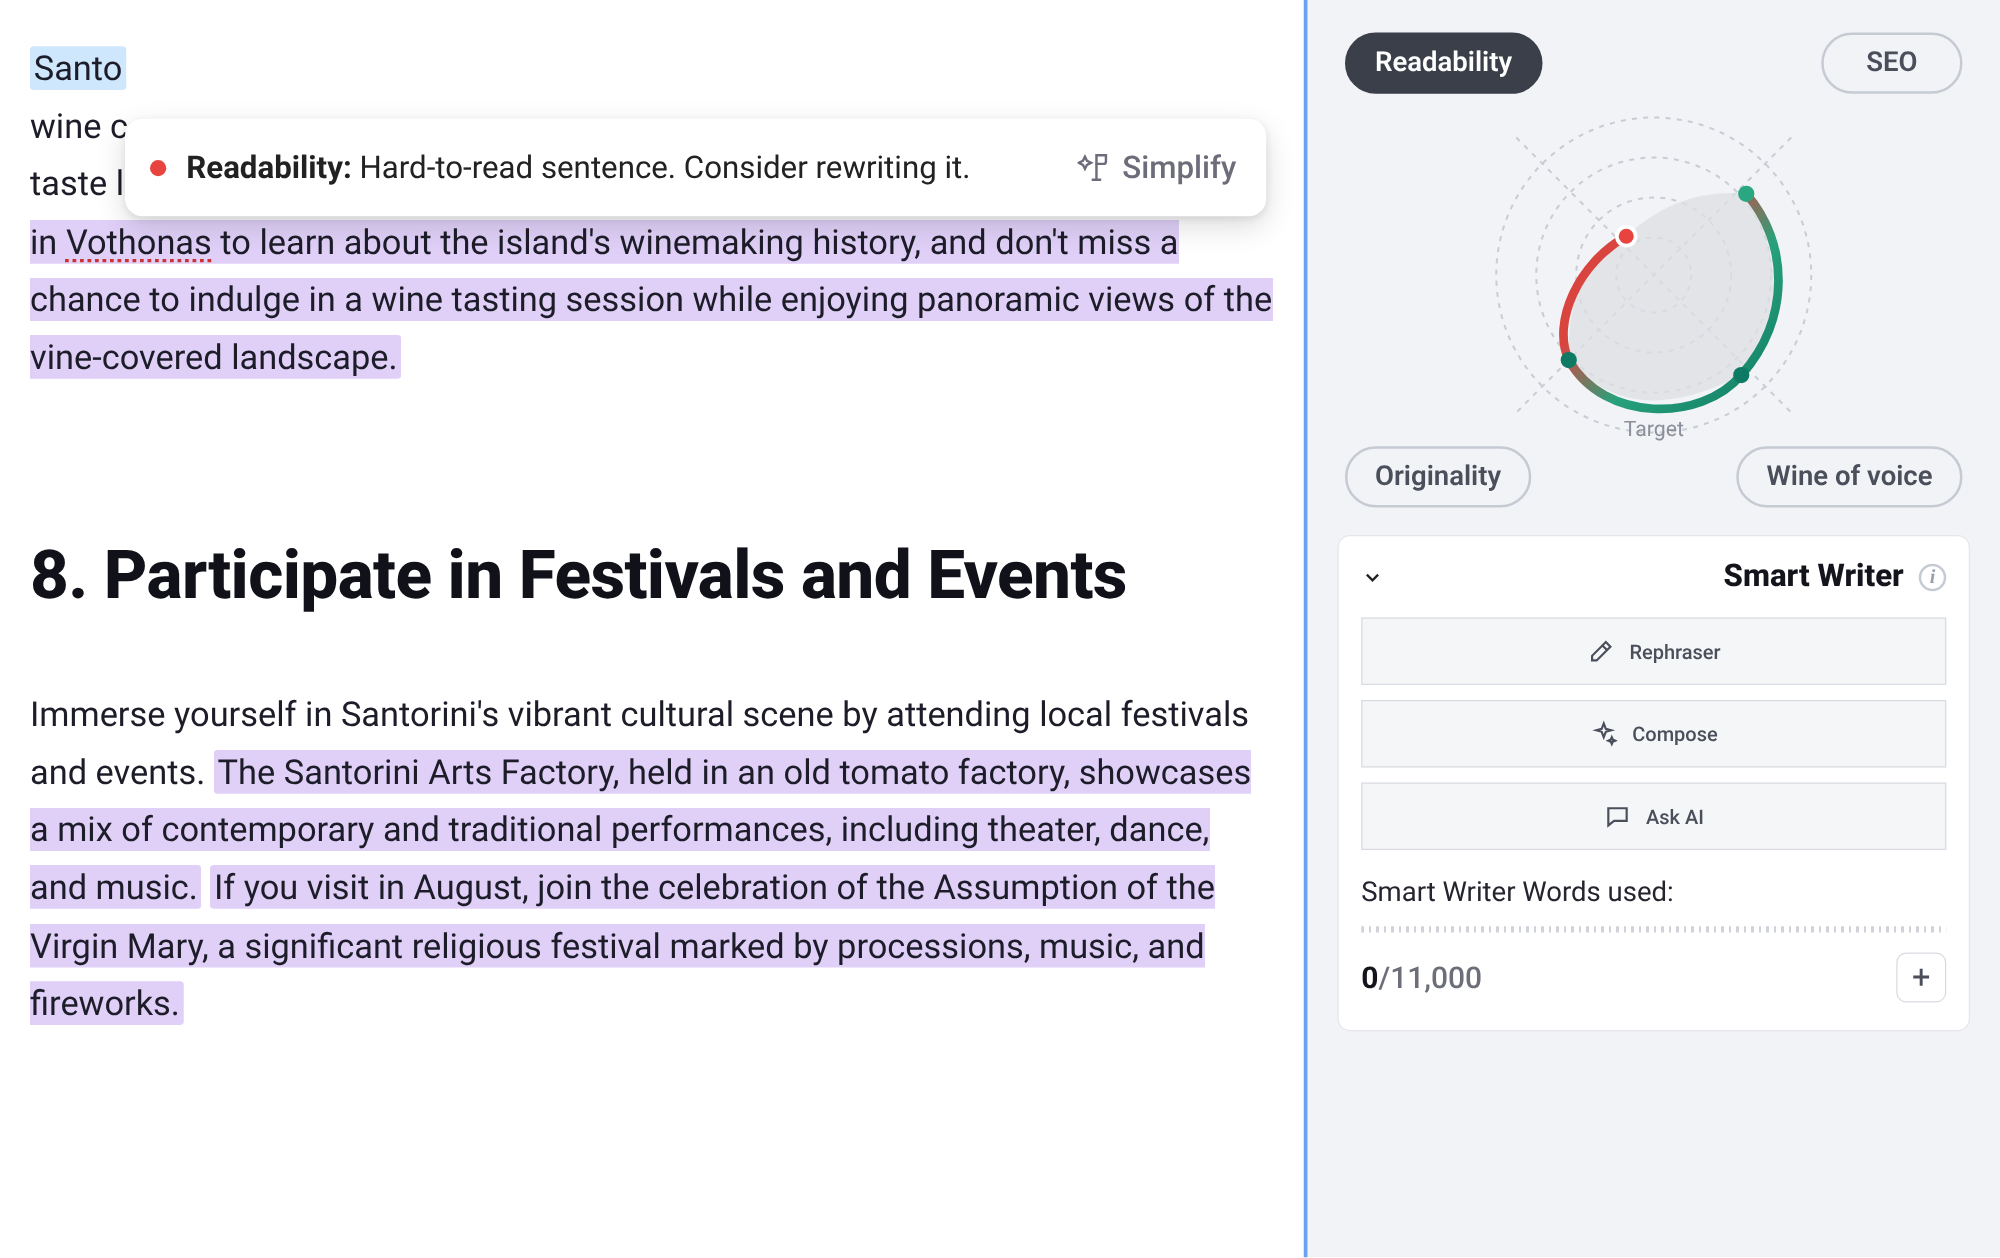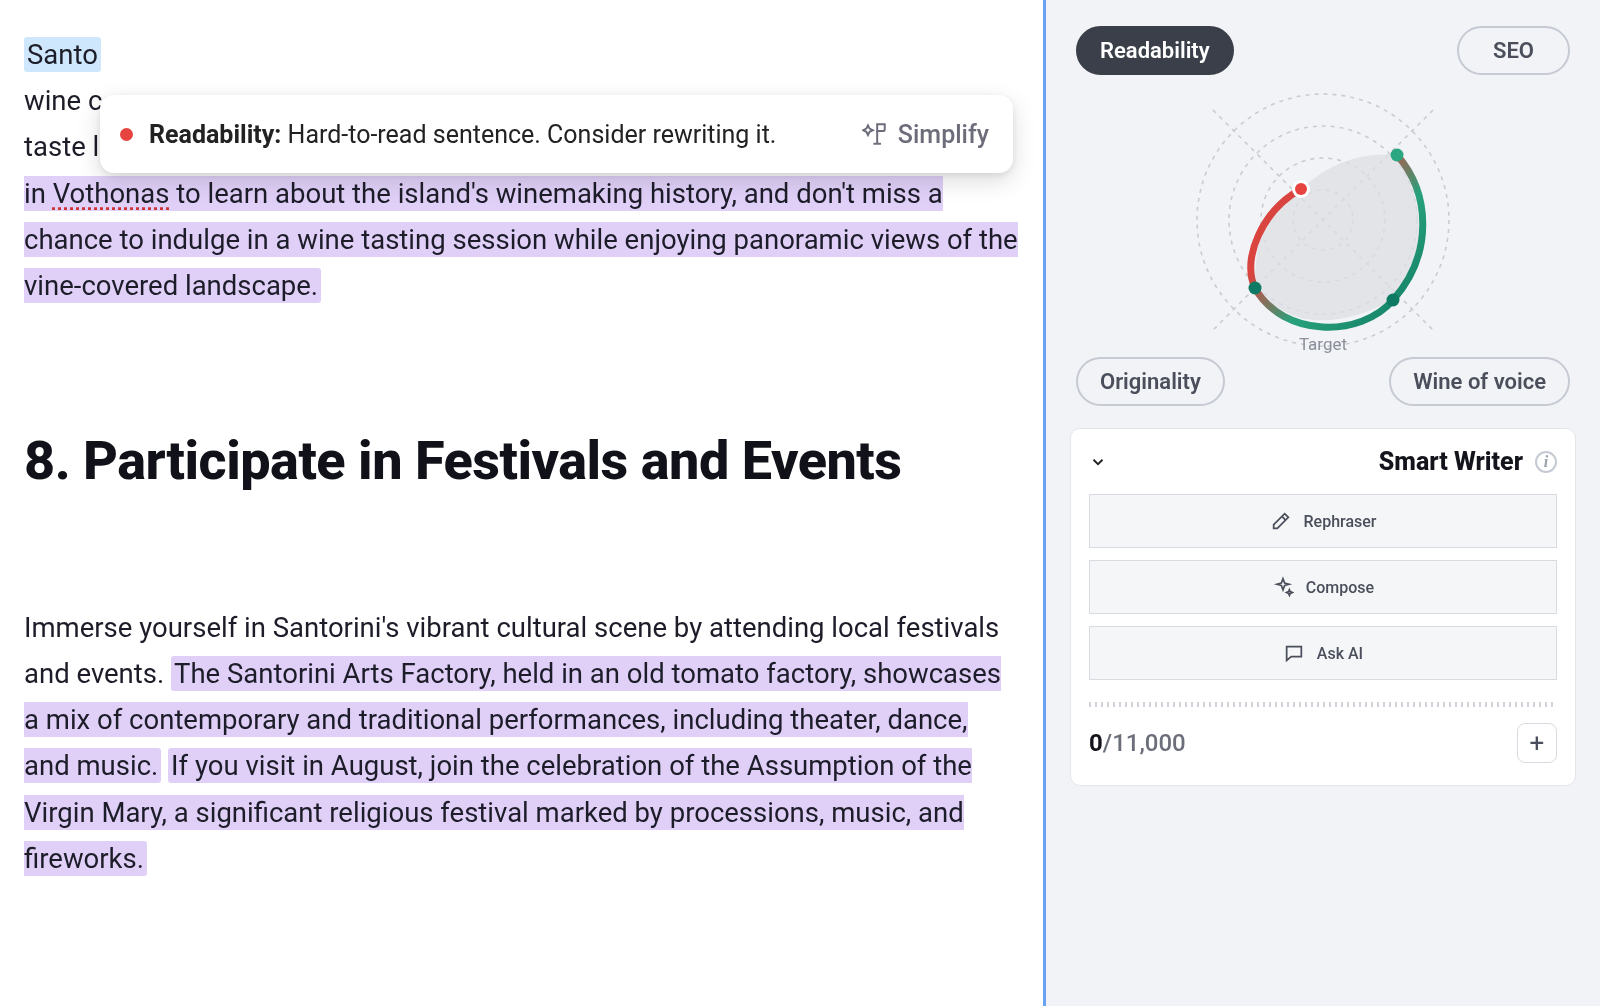--- a/index.html
+++ b/index.html
@@ -22,21 +22,21 @@
     font-weight: 400;
     color:#1d1d29;
     margin-bottom: 0;
   }
   .editor h2 {
     font-size: 54px;
     font-weight: 800;
     line-height: 1.18;
     color:#111119;
     margin-top: 120px;
-    margin-bottom: 112px;
+    margin-bottom: 56px;
     letter-spacing:-0.5px;
   }
   .hl {
     background: #e0d0f8;
     padding: 1px 3px;
     border-radius: 3px;
   }
   .dotted {
     text-decoration-line: underline;
     text-decoration-style: dotted;
@@ -254,20 +254,21 @@
         <span>Compose</span>
       </div>
       <div class="sw-btn">
         <svg viewBox="0 0 24 24">
             <path d="M4 5h16v11H9l-5 4V5z"></path>
           </svg>
         <span>Ask AI</span>
       </div>
 
       <div class="usage">
+        <div class="label">Smart Writer Words used:</div>
         <div class="bar"></div>
         <div class="row">
           <div class="vals">
             <span>0</span><span class="max"><span>/</span><span>11,000</span></span>
           </div>
           <div class="plus">+</div>
         </div>
       </div>
     </div>
 

